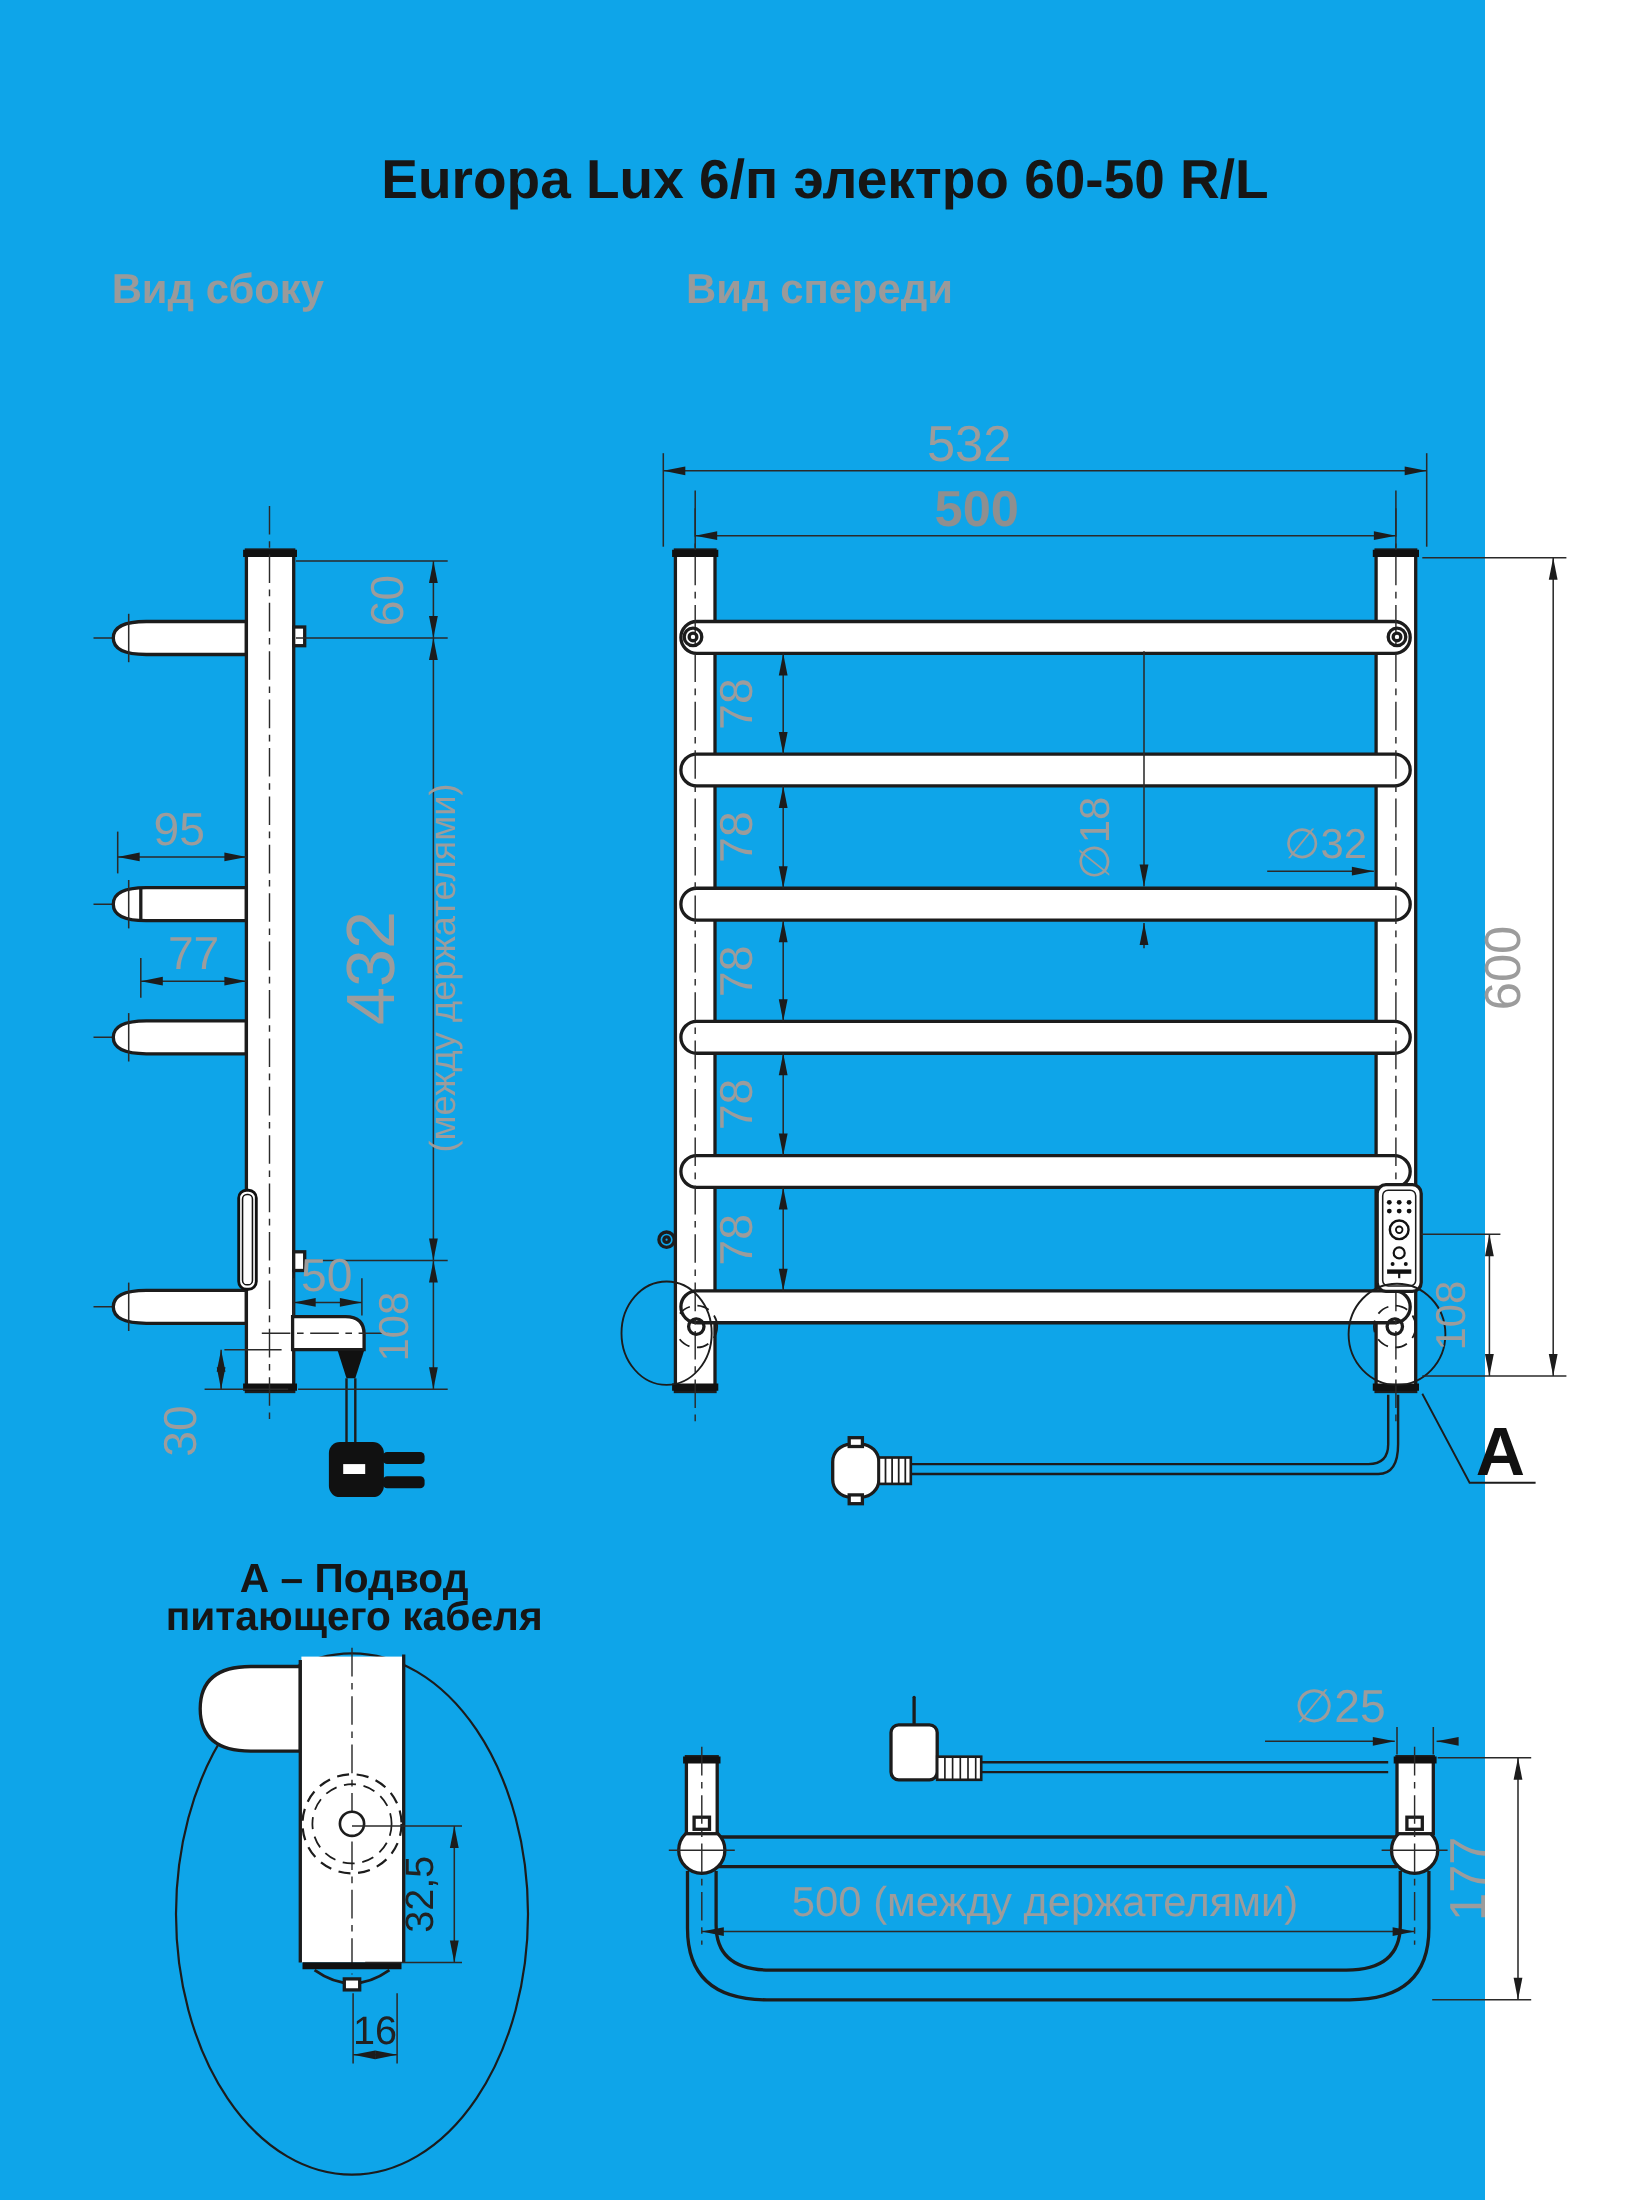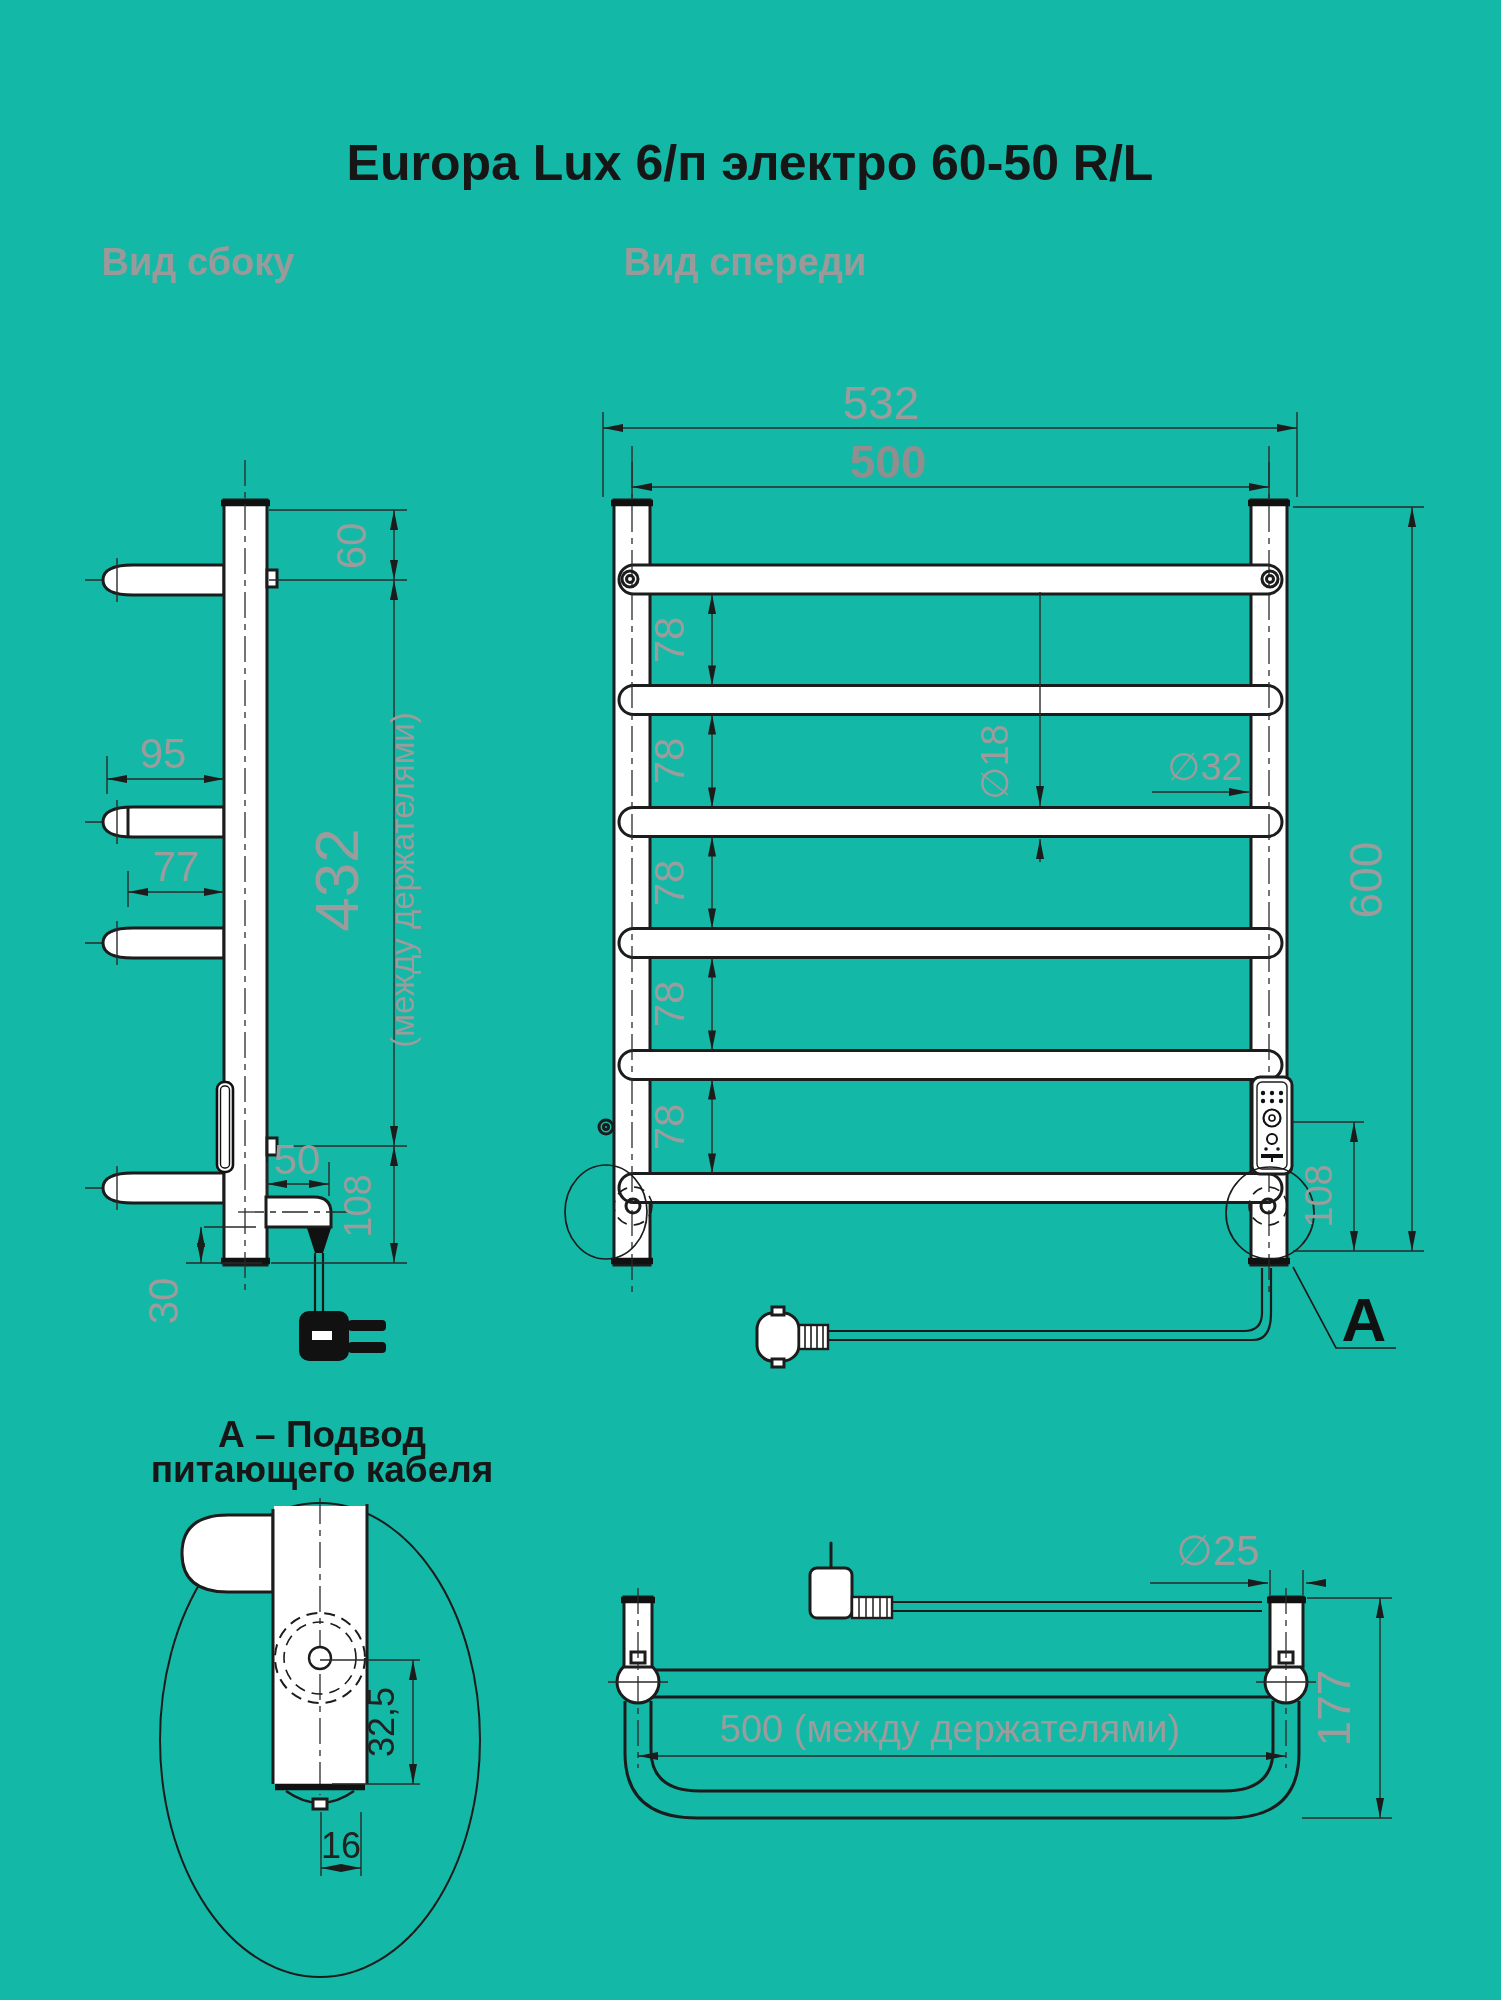--- a/index.html
+++ b/index.html
@@ -1,16 +1,16 @@
 <!DOCTYPE html>
 <html><head>
 <meta charset="utf-8">
 <style>
   html,body{margin:0;padding:0;background:#fff;}
-  .page{width:1501px;height:2000px;background:#14b8a6;position:relative;font-family:"Liberation Sans",sans-serif;}
+  .page{width:1350px;height:2000px;background:#0ea5e9;position:relative;font-family:"Liberation Sans",sans-serif;}
   svg{display:block;}
   svg text{font-family:"Liberation Sans",sans-serif;}
   .t-title{font-size:50px;font-weight:700;fill:#161616;}
   .t-view{font-size:38px;font-weight:600;fill:#9a9a9a;}
   .t-dim{font-size:42px;fill:#9c9c9c;}
   .t-dim-sm{font-size:38px;fill:#9c9c9c;}
   .t-dim-lg{font-size:62px;fill:#9c9c9c;}
   .t-dim-md{font-size:46px;fill:#9c9c9c;}
   .t-dim-bold{font-size:46px;font-weight:700;fill:#8f8f8f;}
   .t-note{font-size:33px;fill:#9c9c9c;}

